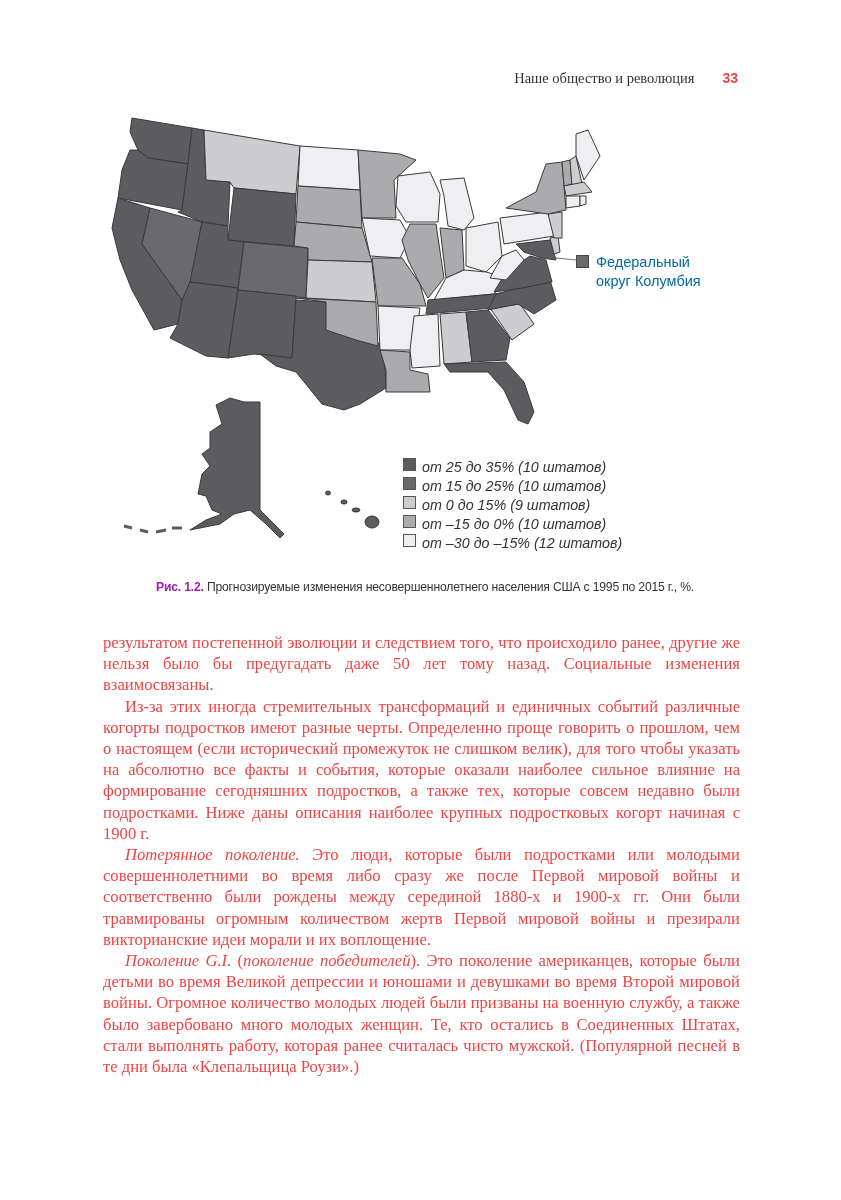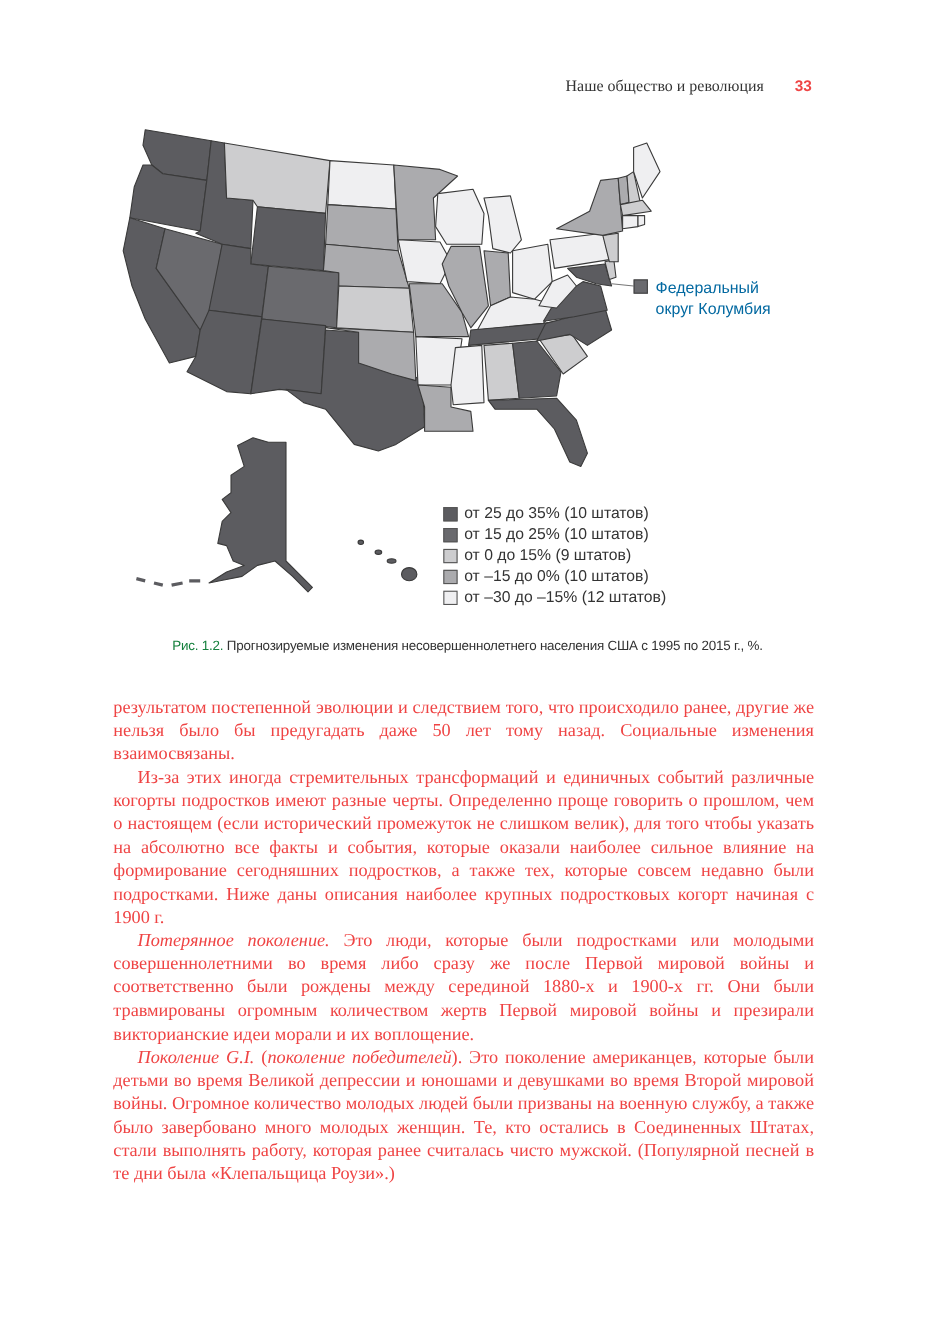--- a/index.html
+++ b/index.html
@@ -6,24 +6,24 @@
   body { width: 841px; height: 1200px; position: relative; overflow: hidden; color: #2b2b2b; }
   .running-head { position: absolute; top: 70px; right: 103px; display: flex; align-items: baseline; gap: 28px; }
   .rh-title { font-family: Liberation Serif, serif; font-size: 14.5px; color: #333; }
   .rh-page { font-family: "Liberation Sans", sans-serif; font-size: 14px; font-weight: bold; color: #ef4444; }
   .figure { position: absolute; left: 110px; top: 110px; width: 640px; height: 450px; }
   .figure svg { position: absolute; left: 0; top: 0; }
   .dc-label { position: absolute; left: 466px; top: 143px; font-family: "Liberation Sans", sans-serif; font-size: 14.5px; line-height: 19px; color: #0369a1; }
   .dc-label .sw { display: inline-block; width: 11px; height: 11px; background: #6a6a6e; border: 1px solid #444; vertical-align: -1px; margin-right: 7px; }
   .dc-label .line2 { padding-left: 20px; text-align: right; }
   .legend { position: absolute; left: 293px; top: 348px; font-family: "Liberation Sans", sans-serif; font-size: 14.3px; line-height: 19px; color: #333; }
-  .legend-row { display: flex; align-items: center; white-space: nowrap; }
+  .legend-row { display: flex; white-space: nowrap; font-style: italic; }
   .legend-row .sw { width: 11px; height: 11px; border: 1px solid #555; margin-right: 6px; flex: 0 0 auto; }
   .caption { position: absolute; left: 100px; top: 578px; width: 650px; text-align: center; font-family: "Liberation Sans", sans-serif; font-size: 12.2px; line-height: 18px; color: #333; letter-spacing: -0.2px; }
-  .caption b { font-weight: normal; color: #15803d; }
+  .caption b { font-weight: bold; color: #a21caf; }
   .body-text { position: absolute; left: 103px; top: 632px; width: 637px; font-family: "Liberation Serif", serif; font-size: 16.6px; line-height: 21.2px; color: #ef4444; text-align: justify; }
   .body-text p { margin: 0; }
   .body-text p.indent { text-indent: 22px; }
   .body-text i { font-style: italic; }
 </style>
 </head>
 <body>
 
 <div class="running-head">
   <span class="rh-title">Наше общество и революция</span>

